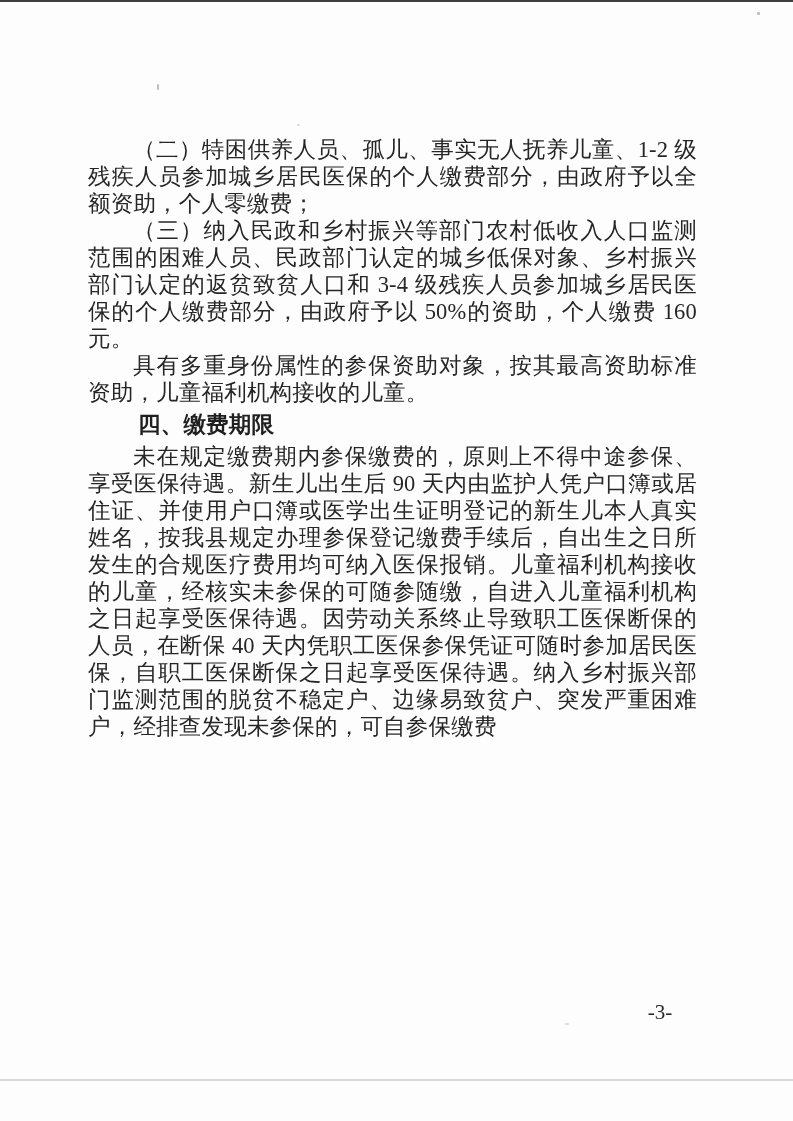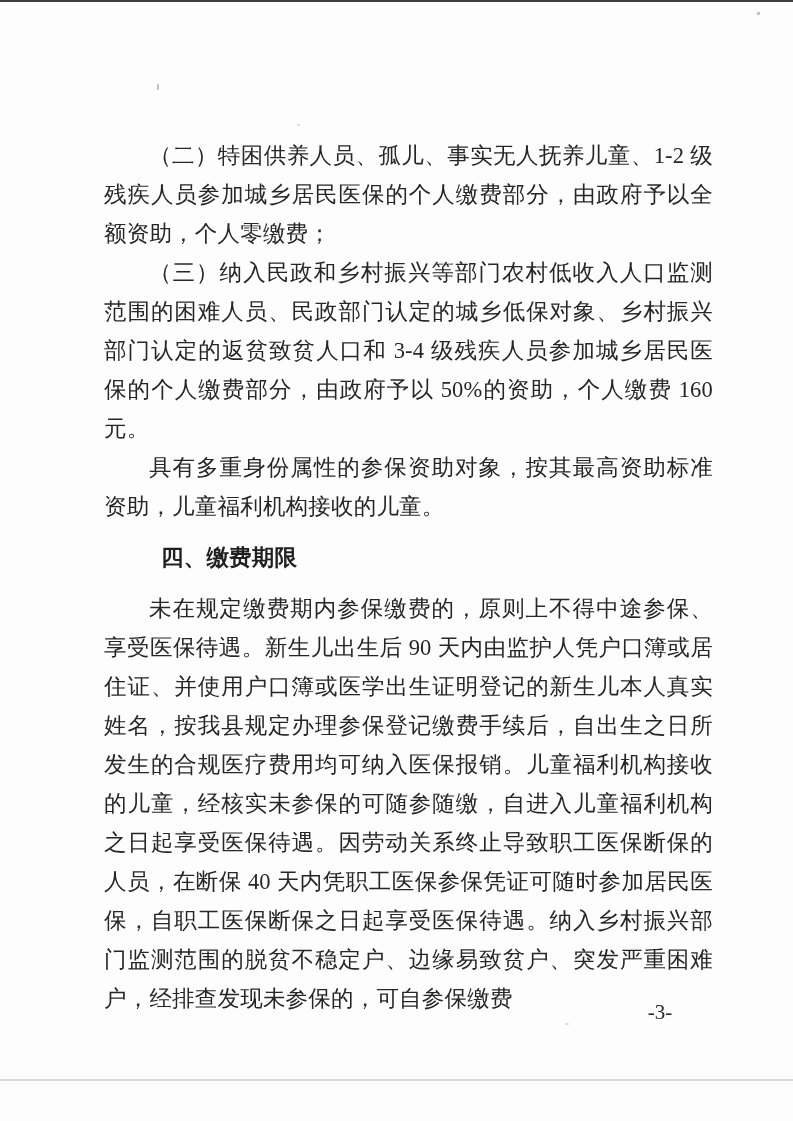--- a/index.html
+++ b/index.html
@@ -34,35 +34,35 @@
     opacity: 0.55;
     border-radius: 1px;
   }
   .speck.s1 { left: 157px; top: 84px;  width: 2px; height: 6px; }
   .speck.s2 { left: 757px; top: 12px;  width: 3px; height: 3px; }
   .speck.s3 { left: 297px; top: 124px; width: 3px; height: 2px; opacity: 0.3; }
   .speck.s4 { left: 565px; top: 1023px; width: 4px; height: 2px; opacity: 0.25; }
 
   .content {
     position: absolute;
-    left: 104px;
+    left: 88px;
     top: 136px;
     width: 609px;
     font-size: 22.5px;
-    line-height: 39px;
+    line-height: 27px;
     color: #262626;
     text-align: justify;
     letter-spacing: 0.2px;
   }
   .para {
     margin: 0;
     text-indent: 2em;
   }
   .heading {
-    margin: 12px;
+    margin: 5px;
     text-indent: 2em;
     font-weight: bold;
     color: #1f1f1f;
     font-family: "Liberation Sans", "DejaVu Sans", sans-serif;
   }
   .page-number {
     position: absolute;
     left: 630px;
     top: 1000px;
     width: 60px;

